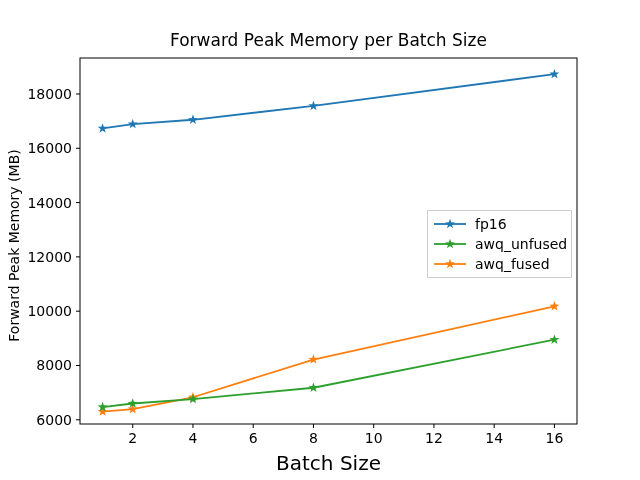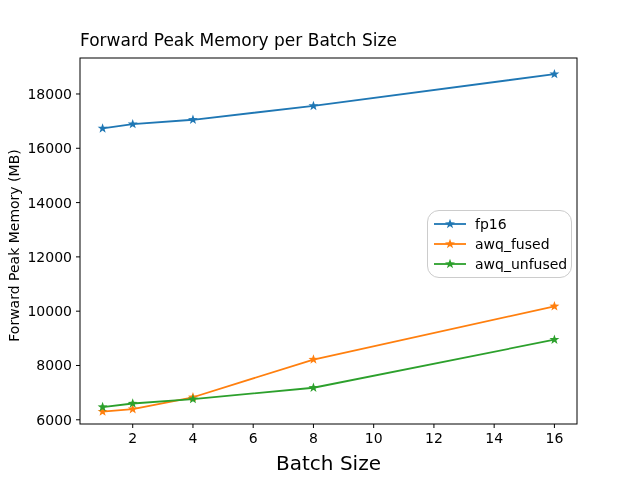--- a/index.html
+++ b/index.html
@@ -20,21 +20,21 @@
     left: 0;
     top: 0;
     width: 640px;
     height: 480px;
   }
   .title {
     position: absolute;
     left: 80px;
     top: 30px;
     width: 497px;
-    text-align: left;
+    text-align: center;
     font-size: 17px;
     color: #000000;
     white-space: nowrap;
   }
   .xlabel {
     position: absolute;
     left: 80px;
     top: 451px;
     width: 497px;
     text-align: center;
@@ -55,21 +55,21 @@
     white-space: nowrap;
   }
   .legend {
     position: absolute;
     left: 427px;
     top: 210px;
     width: 145px;
     box-sizing: border-box;
     background: #ffffff;
     border: 1px solid #cccccc;
-    border-radius: 12px;
+    border-radius: 0;
     padding: 3px 0 3px 5px;
   }
   .legend-row {
     display: flex;
     align-items: center;
     height: 20px;
   }
   .legend-sample {
     width: 34px;
     height: 14px;
@@ -146,27 +146,27 @@
   <div class="legend">
     <div class="legend-row">
       <svg class="legend-sample" viewBox="0 0 34 14" xmlns="http://www.w3.org/2000/svg">
           <line x1="1" y1="7" x2="33" y2="7" stroke="#1f77b4" stroke-width="1.8"></line>
           <polygon points="17.00,1.80 18.23,5.30 21.95,5.39 19.00,7.65 20.06,11.21 17.00,9.10 13.94,11.21 15.00,7.65 12.05,5.39 15.77,5.30" fill="#1f77b4"></polygon>
         </svg>
       <span class="legend-label">fp16</span>
     </div>
     <div class="legend-row">
       <svg class="legend-sample" viewBox="0 0 34 14" xmlns="http://www.w3.org/2000/svg">
+          <line x1="1" y1="7" x2="33" y2="7" stroke="#2ca02c" stroke-width="1.8"></line>
+          <polygon points="17.00,1.80 18.23,5.30 21.95,5.39 19.00,7.65 20.06,11.21 17.00,9.10 13.94,11.21 15.00,7.65 12.05,5.39 15.77,5.30" fill="#2ca02c"></polygon>
+        </svg>
+      <span class="legend-label">awq_unfused</span>
+    </div>
+    <div class="legend-row">
+      <svg class="legend-sample" viewBox="0 0 34 14" xmlns="http://www.w3.org/2000/svg">
           <line x1="1" y1="7" x2="33" y2="7" stroke="#ff7f0e" stroke-width="1.8"></line>
           <polygon points="17.00,1.80 18.23,5.30 21.95,5.39 19.00,7.65 20.06,11.21 17.00,9.10 13.94,11.21 15.00,7.65 12.05,5.39 15.77,5.30" fill="#ff7f0e"></polygon>
         </svg>
       <span class="legend-label">awq_fused</span>
-    </div>
-    <div class="legend-row">
-      <svg class="legend-sample" viewBox="0 0 34 14" xmlns="http://www.w3.org/2000/svg">
-          <line x1="1" y1="7" x2="33" y2="7" stroke="#2ca02c" stroke-width="1.8"></line>
-          <polygon points="17.00,1.80 18.23,5.30 21.95,5.39 19.00,7.65 20.06,11.21 17.00,9.10 13.94,11.21 15.00,7.65 12.05,5.39 15.77,5.30" fill="#2ca02c"></polygon>
-        </svg>
-      <span class="legend-label">awq_unfused</span>
     </div>
   </div>
 
 </div>
 
 </body></html>

